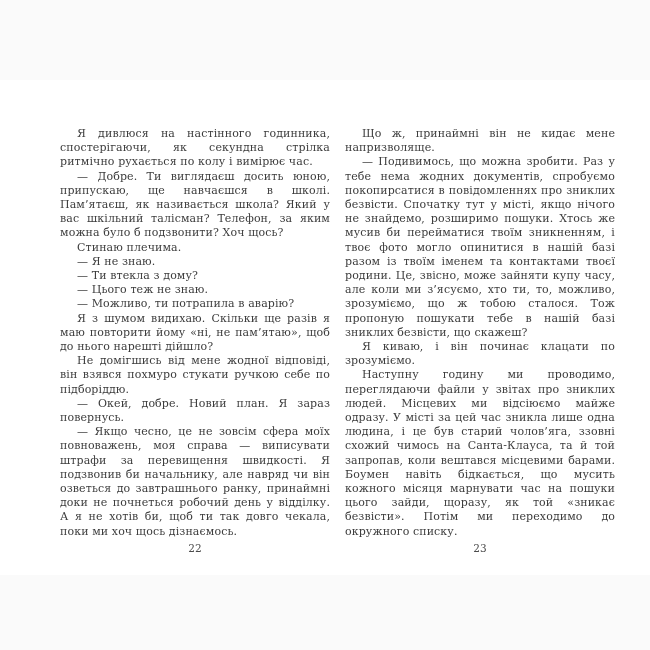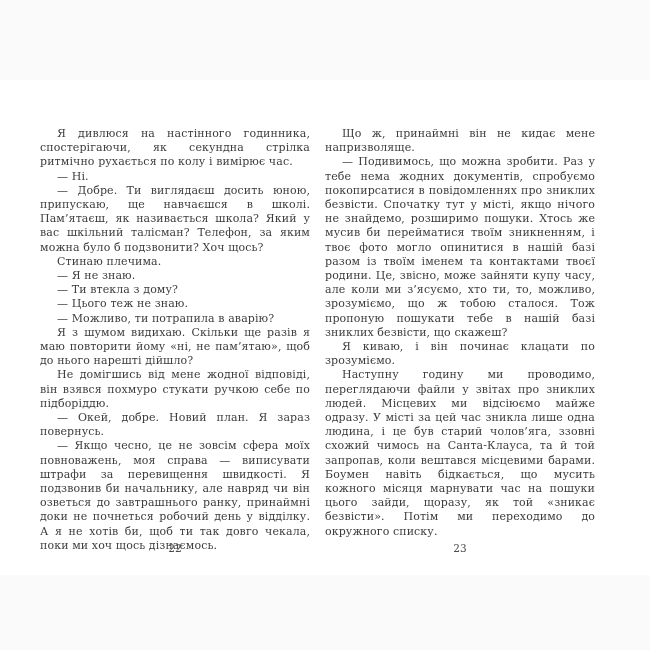--- a/index.html
+++ b/index.html
@@ -17,21 +17,21 @@
       top: 80px;
       width: 650px;
       height: 495px;
       background: #ffffff;
       display: flex;
     }
     .page {
       position: relative;
       height: 100%;
     }
-    .page-left  { margin-left: 40px; width: 270px; }
+    .page-left  { margin-left: 60px; width: 270px; }
     .page-right { margin-left: 15px; width: 270px; }
     .page-text {
       position: absolute;
       top: 47px;
       left: 0;
       right: 0;
       color: #3c3c3c;
       font-size: 11px;
       line-height: 14.2px;
       text-align: justify;
@@ -54,21 +54,20 @@
   </style>
 </head>
 <body>
 
 <div class="screen">
   <div class="spread">
 
     <div class="page page-left">
       <div class="page-text">
         <p>Я дивлюся на настінного годинника, спостерігаючи, як секундна стрілка ритмічно рухається по колу і вимірює час.</p>
-        <p>— Ні.</p>
         <p>— Добре. Ти виглядаєш досить юною, припускаю, ще навчаєшся в школі. Пам’ятаєш, як називається школа? Який у вас шкільний талісман? Телефон, за яким можна було б подзвонити? Хоч щось?</p>
         <p>Стинаю плечима.</p>
         <p>— Я не знаю.</p>
         <p>— Ти втекла з дому?</p>
         <p>— Цього теж не знаю.</p>
         <p>— Можливо, ти потрапила в аварію?</p>
         <p>Я з шумом видихаю. Скільки ще разів я маю повторити йому «ні, не пам’ятаю», щоб до нього нарешті дійшло?</p>
         <p>Не домігшись від мене жодної відповіді, він взявся похмуро стукати ручкою себе по підборіддю.</p>
         <p>— Окей, добре. Новий план. Я зараз повернусь.</p>
         <p>— Якщо чесно, це не зовсім сфера моїх повноважень, моя справа — виписувати штрафи за перевищення швидкості. Я подзвонив би начальнику, але навряд чи він озветься до завтрашнього ранку, принаймні доки не почнеться робочий день у відділку. А я не хотів би, щоб ти так довго чекала, поки ми хоч щось дізнаємось.</p>

